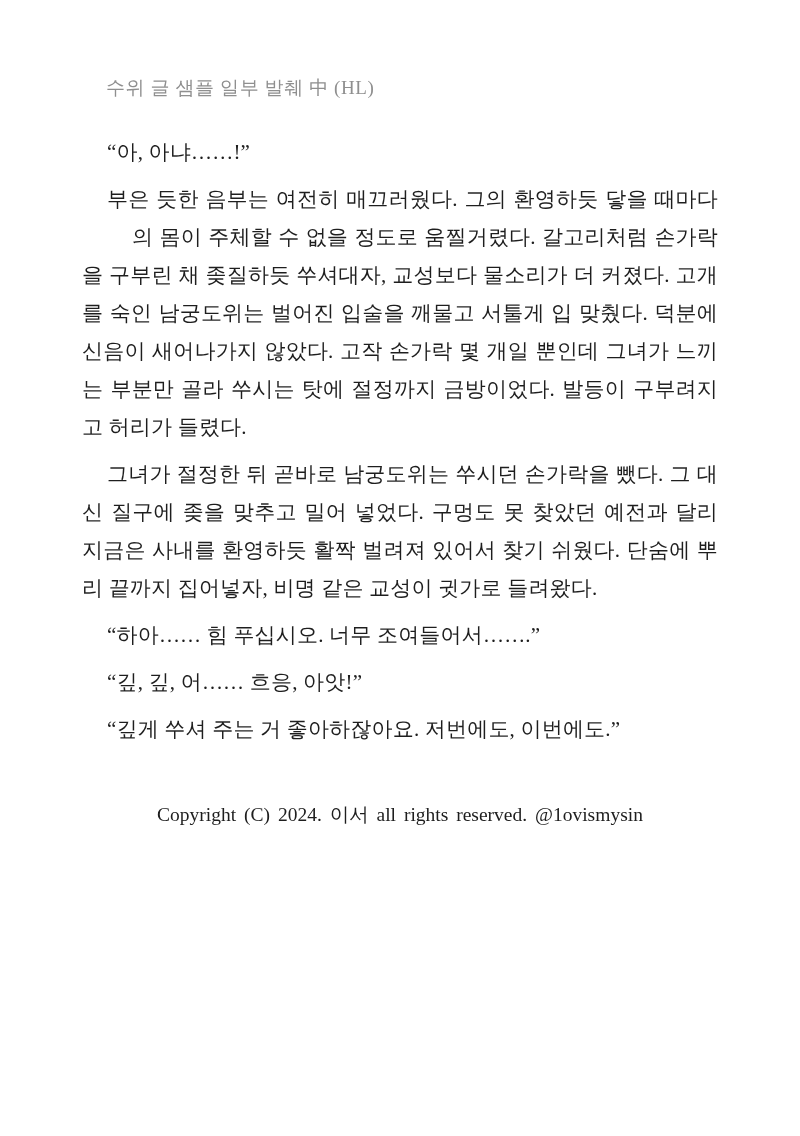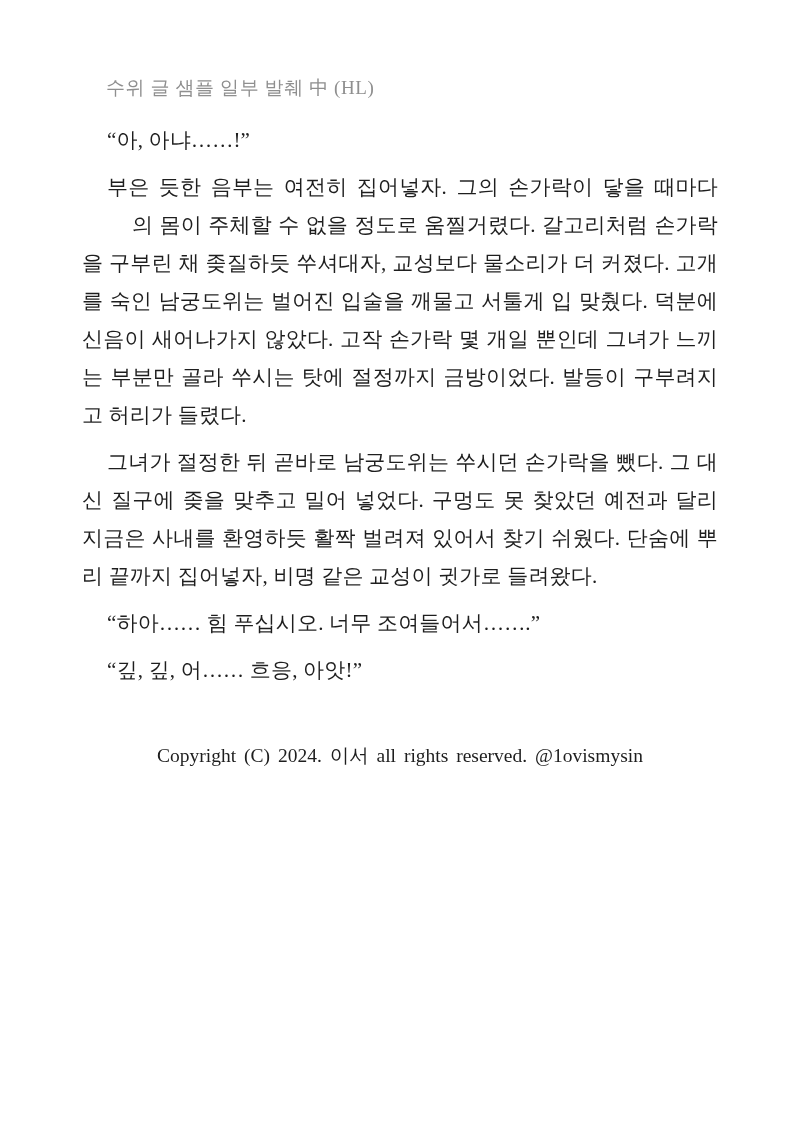--- a/index.html
+++ b/index.html
@@ -22,21 +22,21 @@
     background: #ffffff;
   }
   .doc-header {
     color: #8f8f8f;
     font-size: 19px;
     line-height: 24px;
     padding-left: 24px;
     letter-spacing: 0.6px;
   }
   .story {
-    margin-top: 21px;
+    margin-top: 33px;
     font-size: 21px;
     line-height: 38px;
     text-align: justify;
     letter-spacing: 0.2px;
   }
   .story p {
     margin: 0 0 9px 0;
     text-indent: 25px;
   }
   .redact-gap {
@@ -61,29 +61,30 @@
 <body>
 
 <div class="page">
 
   <div class="doc-header">수위 글 샘플 일부 발췌 中 (HL)</div>
 
   <div class="story">
 
     <p><span>“아, 아냐……!”</span></p>
 
-    <p><span>부은 듯한 음부는 여전히 집어넣자. 그의 손가락이 닿을 때마다</span><span class="redact-gap"></span><span>의 몸이 주체할 수 없을 정도로 움찔거렸다. 갈고리처럼 손가락을 구부린 채 좆질하듯 쑤셔대자, 교성보다 물소리가 더 커졌다. 고개를 숙인 남궁도위는 벌어진 입술을 깨물고 서툴게 입 맞췄다. 덕분에 신음이 새어나가지 않았다. 고작 손가락 몇 개일 뿐인데 그녀가 느끼는 부분만 골라 쑤시는 탓에 절정까지 금방이었다. 발등이 구부려지고 허리가 들렸다.</span></p>
+    <p><span>부은 듯한 음부는 여전히 매끄러웠다. 그의 환영하듯 닿을 때마다</span><span class="redact-gap"></span><span>의 몸이 주체할 수 없을 정도로 움찔거렸다. 갈고리처럼 손가락을 구부린 채 좆질하듯 쑤셔대자, 교성보다 물소리가 더 커졌다. 고개를 숙인 남궁도위는 벌어진 입술을 깨물고 서툴게 입 맞췄다. 덕분에 신음이 새어나가지 않았다. 고작 손가락 몇 개일 뿐인데 그녀가 느끼는 부분만 골라 쑤시는 탓에 절정까지 금방이었다. 발등이 구부려지고 허리가 들렸다.</span></p>
 
 
     <p><span>그녀가 절정한 뒤 곧바로 남궁도위는 쑤시던 손가락을 뺐다. 그 대신 질구에 좆을 맞추고 밀어 넣었다. 구멍도 못 찾았던 예전과 달리 지금은 사내를 환영하듯 활짝 벌려져 있어서 찾기 쉬웠다. 단숨에 뿌리 끝까지 집어넣자, 비명 같은 교성이 귓가로 들려왔다.</span></p>
 
 
     <p><span>“하아…… 힘 푸십시오. 너무 조여들어서…….”</span></p>
 
 
     <p><span>“깊, 깊, 어…… 흐응, 아앗!”</span></p>
 
+    <p><span>“깊게 쑤셔 주는 거 좋아하잖아요. 저번에도, 이번에도.”</span></p>
 
   </div>
 
   <div class="doc-footer">Copyright (C) 2024. 이서 all rights reserved. @1ovismysin</div>
 
 </div>
 
 </body></html>

